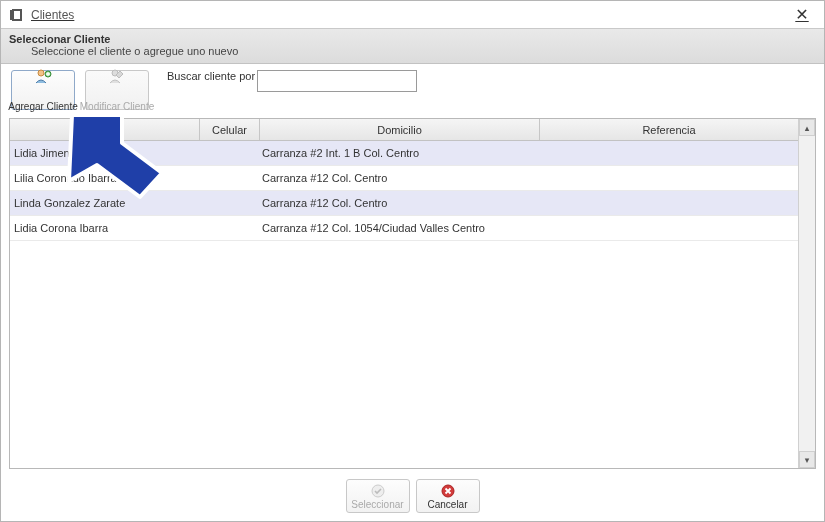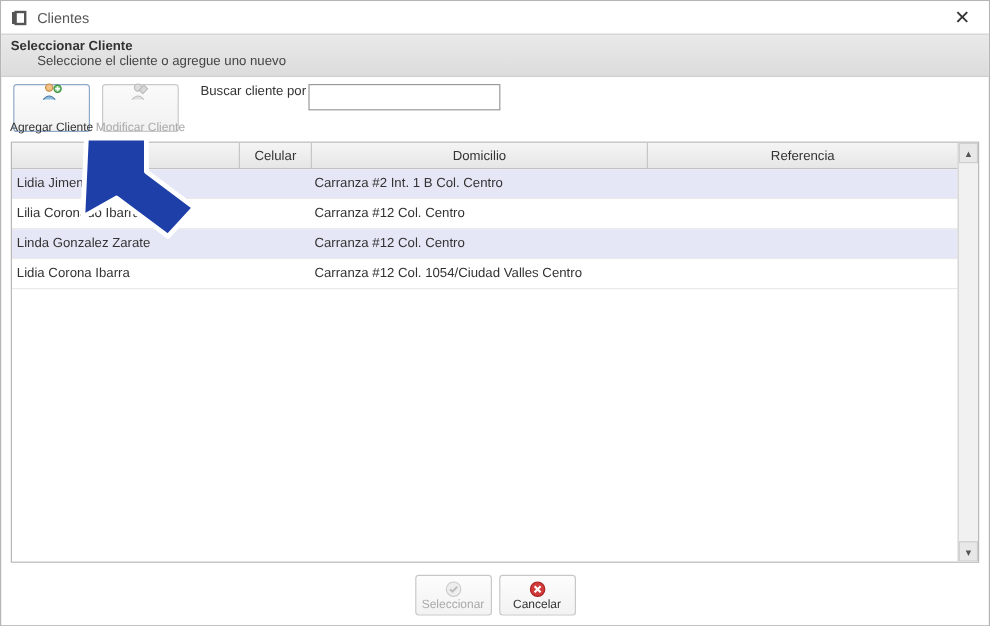--- a/index.html
+++ b/index.html
@@ -19,20 +19,21 @@
     display: flex;
     flex-direction: column;
   }
   .titlebar {
     height: 28px;
     display: flex;
     align-items: center;
     padding: 0 8px;
     border-bottom: 1px solid #c9c9c9;
     background: #fff;
+    text-decoration: underline;
   }
   .titlebar .app-icon {
     width: 16px; height: 16px;
     margin-right: 6px;
     display: inline-flex;
     align-items: center;
     justify-content: center;
   }
   .titlebar .title {
     font-size: 12px;

